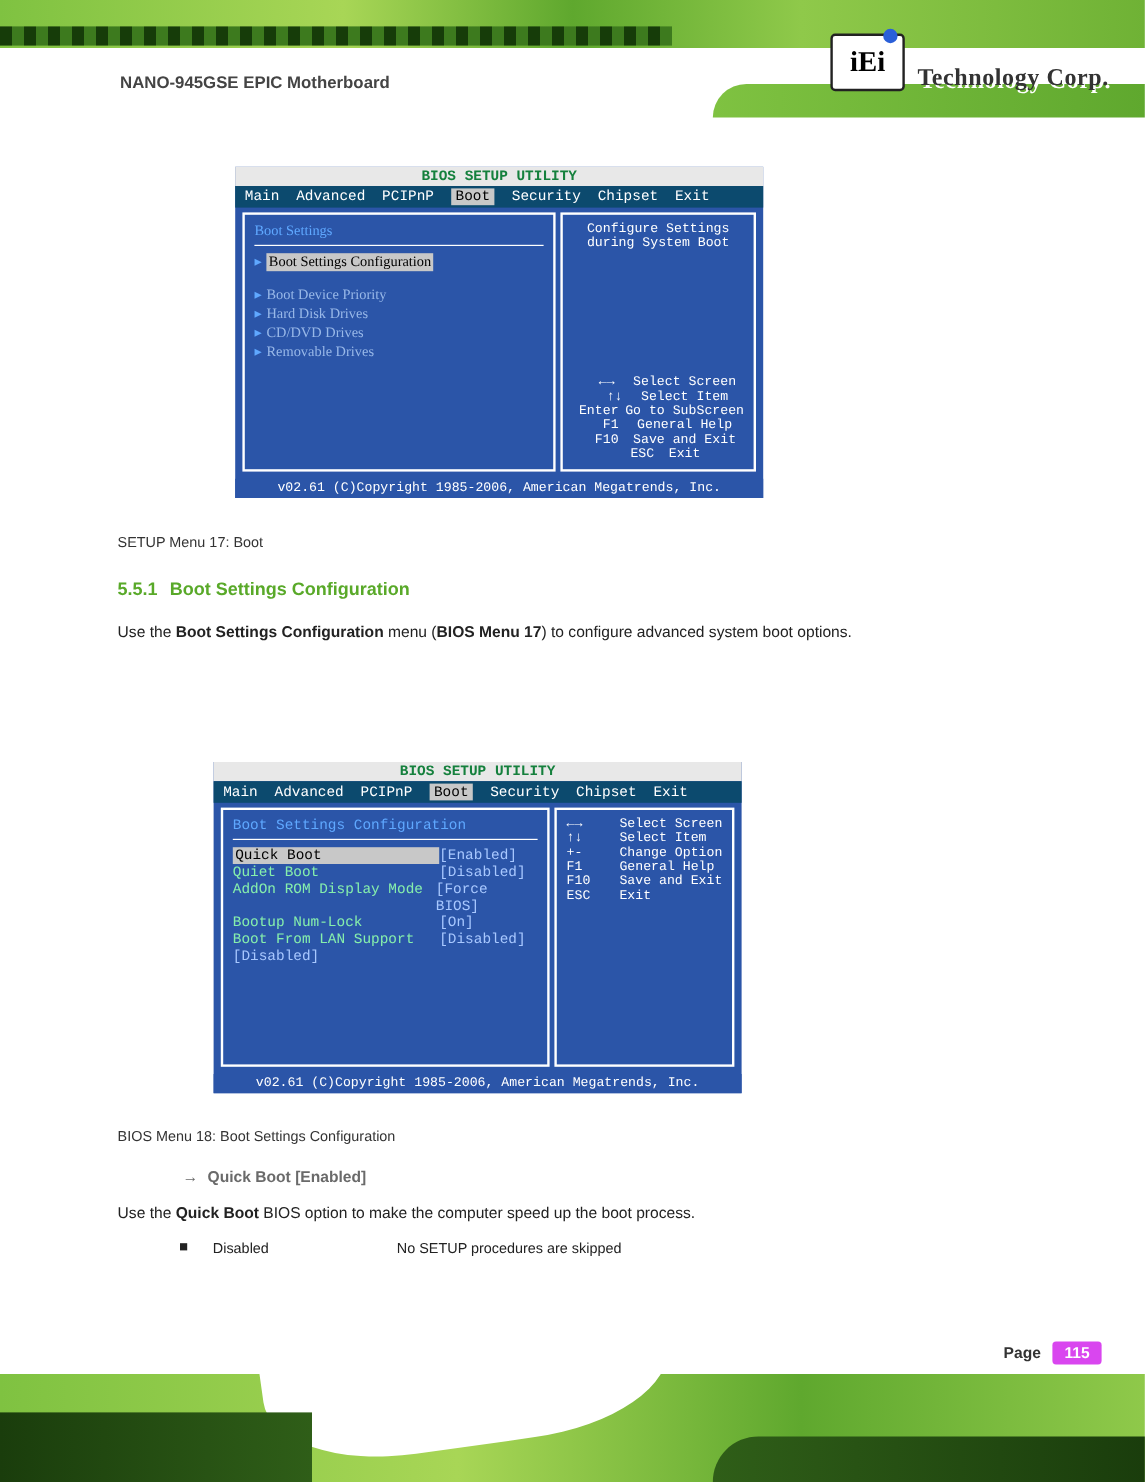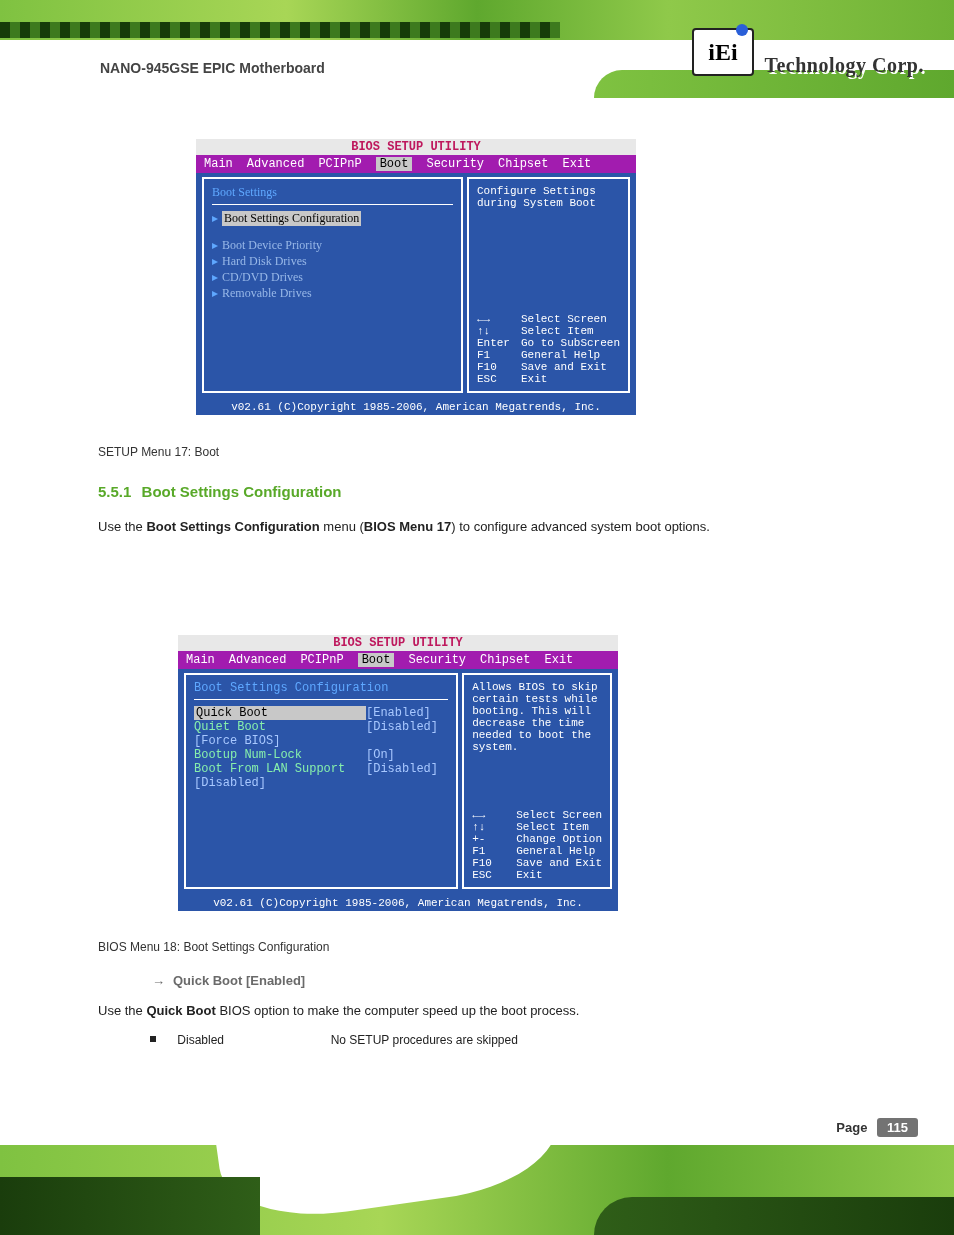--- a/index.html
+++ b/index.html
@@ -9,43 +9,43 @@
   .banner-pcb { position: absolute; top: 22px; left: 0; width: 560px; height: 16px; background: repeating-linear-gradient(90deg, #163c09 0 10px, #3d7a1e 10px 20px); }
   .banner-green2 { position: absolute; top: 70px; right: 0; width: 360px; height: 28px; background: linear-gradient(90deg, #7fc241, #5fa82e); border-radius: 40px 0 0 0 / 40px 0 0 0; }
   .logo-box { position: absolute; top: 28px; right: 200px; width: 62px; height: 48px; background: #fff; border: 2px solid #222; border-radius: 4px; display: flex; align-items: center; justify-content: center; font-weight: bold; font-size: 24px; font-family: Georgia, serif; }
   .logo-box::before { content: ''; position: absolute; top: -6px; right: 4px; width: 12px; height: 12px; background: #2a5fd8; border-radius: 50%; }
   .logo-text { position: absolute; top: 54px; right: 30px; font-size: 20px; font-weight: bold; color: #333; text-shadow: 2px 2px 0 #fff; font-family: Georgia, serif; letter-spacing: 0.5px; }
   .doc-title { position: absolute; top: 60px; left: 100px; font-size: 14px; font-weight: bold; color: #444; }
 
   .page-body { position: absolute; top: 115px; left: 0; width: 954px; }
 
   .bios-box { position: relative; background: #2b55a8; font-family: 'Courier New', monospace; font-size: 12px; color: #fff; }
-  .bios-title { background: #e8e8e8; color: #be185d; text-align: center; font-weight: bold; padding: 1px 0; font-size: 12px; }
-  .bios-menu { background: #a21caf; padding: 2px 8px; display: flex; gap: 14px; }
+  .bios-title { background: #e8e8e8; color: #15803d; text-align: center; font-weight: bold; padding: 1px 0; font-size: 12px; }
+  .bios-menu { background: #0c4a6e; padding: 2px 8px; display: flex; gap: 14px; }
   .bios-menu span { color: #fff; }
   .bios-menu .sel { background: #c8c8c8; color: #000; padding: 0 4px; }
   .bios-body { display: flex; padding: 4px 6px 6px 6px; gap: 4px; }
   .bios-left { flex: 2.2; border: 2px solid #fff; padding: 6px 8px; background: #2b55a8; color: #b8cff0; min-height: 220px; }
   .bios-right { flex: 1; border: 2px solid #fff; padding: 6px 8px; background: #2b55a8; font-size: 11px; display: flex; flex-direction: column; justify-content: space-between; }
   .bios-heading { color: #5fa8ff; margin-bottom: 4px; }
   .bios-hr { border: none; border-top: 1px solid #fff; margin-bottom: 6px; }
   .bios-item { color: #98b8e8; margin: 1px 0; }
   .bios-item .arrow { color: #5fa8ff; margin-right: 4px; }
   .bios-sel-item { background: #c8c8c8; color: #000; padding: 0 2px; display: inline-block; }
   .bios-kv { display: flex; }
   .bios-kv .k { width: 180px; color: #86efac; }
   .bios-kv .v { color: #a8c8ff; }
   .bios-footer { background: #2b55a8; color: #fff; text-align: center; font-size: 11px; padding: 2px 0; }
   .bios-help { color: #fff; }
   .bios-keys div { white-space: nowrap; }
   .bios-keys .key { display: inline-block; width: 44px; }
 
   .bios1 { position: absolute; top: 24px; left: 196px; width: 440px; }
   .bios1 .bios-left { min-height: 216px; font-family: Liberation Serif, serif; }
-  .bios1 .bios-right { min-height: 216px; }
+  .bios1 .bios-right { min-height: 216px; text-align: center; }
 
   .caption1 { position: absolute; top: 330px; left: 98px; font-size: 12px; color: #333; }
   .sect1 { position: absolute; top: 368px; left: 98px; font-size: 15px; font-weight: bold; color: #59a929; }
   .para1 { position: absolute; top: 400px; left: 98px; width: 760px; font-size: 13px; line-height: 1.9; color: #222; }
 
   .bios2 { position: absolute; top: 520px; left: 178px; width: 440px; }
   .bios2 .bios-left { min-height: 216px; }
   .bios2 .bios-right { min-height: 216px; }
   .bios2 .bios-kv .k { width: 172px; }
 
@@ -55,21 +55,21 @@
   .bullet-row { position: absolute; top: 918px; left: 150px; width: 700px; font-size: 12px; color: #222; }
   .bullet-row .sq { display: inline-block; width: 6px; height: 6px; background: #222; vertical-align: 2px; margin-right: 18px; }
   .bullet-row .lab { display: inline-block; width: 150px; }
 
   .bottom-banner { position: absolute; bottom: 0; left: 0; width: 954px; height: 120px; }
   .bottom-green { position: absolute; bottom: 0; left: 0; width: 954px; height: 90px; background: linear-gradient(90deg, #7fc241 0%, #a8d656 40%, #5fa82e 70%, #8fc94a 100%); }
   .bottom-curve { position: absolute; bottom: 30px; left: 220px; width: 340px; height: 90px; background: #fff; border-radius: 0 0 120px 120px / 0 0 60px 60px; transform: rotate(-8deg); }
   .bottom-dark { position: absolute; bottom: 0; left: 0; width: 260px; height: 58px; background: linear-gradient(90deg,#1a3d0c,#2f5e18); }
   .bottom-dark2 { position: absolute; bottom: 0; right: 0; width: 360px; height: 38px; background: linear-gradient(90deg,#2f5e18,#1a3d0c); border-radius: 40px 0 0 0; }
   .pagelabel { position: absolute; bottom: 100px; right: 36px; font-size: 13px; font-weight: bold; color: #333; }
-  .pagenum { background: #737373; color: #fff; padding: 2px 10px; border-radius: 3px; margin-left: 6px; }
+  .pagenum { background: #d946ef; color: #fff; padding: 2px 10px; border-radius: 3px; margin-left: 6px; }
 </style>
 </head>
 <body>
 
 <div class="top-banner">
   <div class="banner-green"></div>
   <div class="banner-pcb"></div>
   <div class="banner-green2"></div>
   <div class="logo-box">
       <span>iEi</span>
@@ -144,36 +144,36 @@
         <hr class="bios-hr">
         <div class="bios-kv">
             <span class="k bios-sel-item" style="color:#000;width:172px;">Quick Boot</span>
             <span class="v">[Enabled]</span>
           </div>
         <div class="bios-kv">
             <span class="k">Quiet Boot</span>
             <span class="v">[Disabled]</span>
           </div>
         <div class="bios-kv">
+            <span class="k">AddOn ROM Display Mode</span>
             <span class="v">[Force BIOS]</span>
           </div>
         <div class="bios-kv">
             <span class="k">Bootup Num-Lock</span>
             <span class="v">[On]</span>
           </div>
         <div class="bios-kv">
             <span class="k">Boot From LAN Support</span>
             <span class="v">[Disabled]</span>
           </div>
         <div class="bios-kv">
             <span class="v">[Disabled]</span>
           </div>
       </div>
       <div class="bios-right">
-        <div class="bios-help">Allows BIOS to skip certain tests while booting. This will decrease the time needed to boot the system.</div>
         <div class="bios-keys">
           <div><span class="key">←→</span><span>Select Screen</span></div>
           <div><span class="key">↑↓</span><span>Select Item</span></div>
           <div><span class="key">+-</span><span>Change Option</span></div>
           <div><span class="key">F1</span><span>General Help</span></div>
           <div><span class="key">F10</span><span>Save and Exit</span></div>
           <div><span class="key">ESC</span><span>Exit</span></div>
         </div>
       </div>
     </div>

